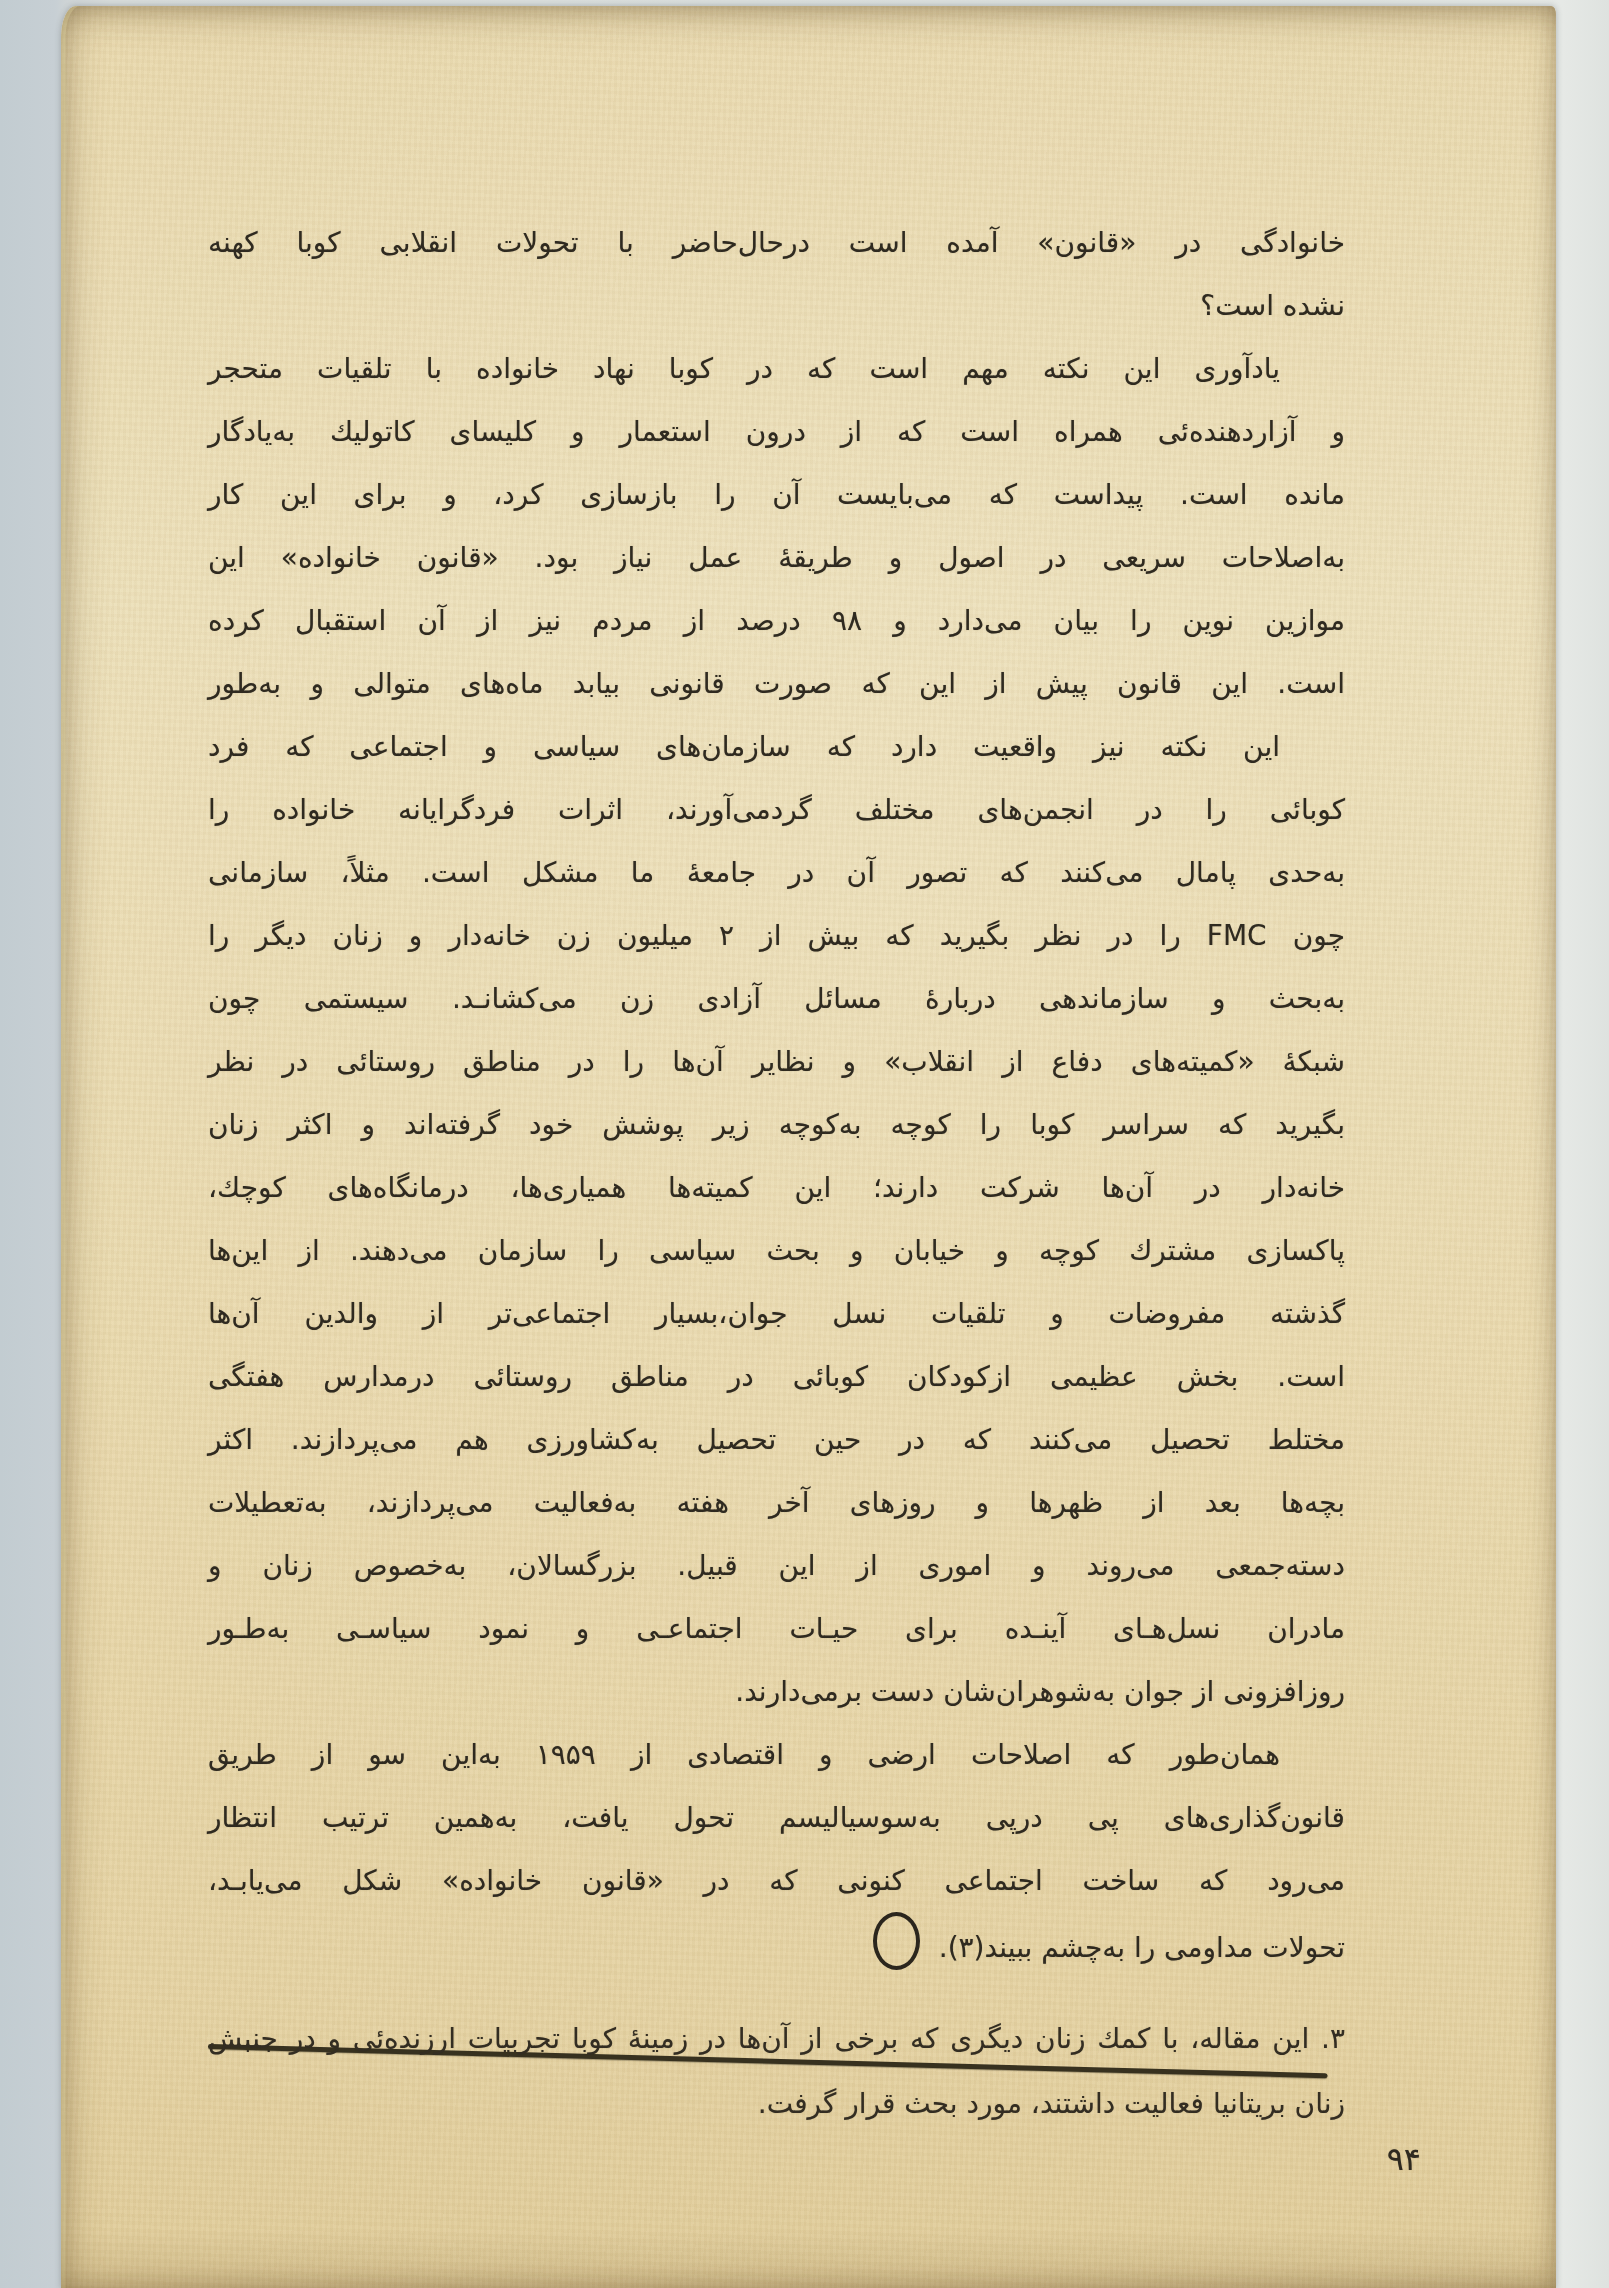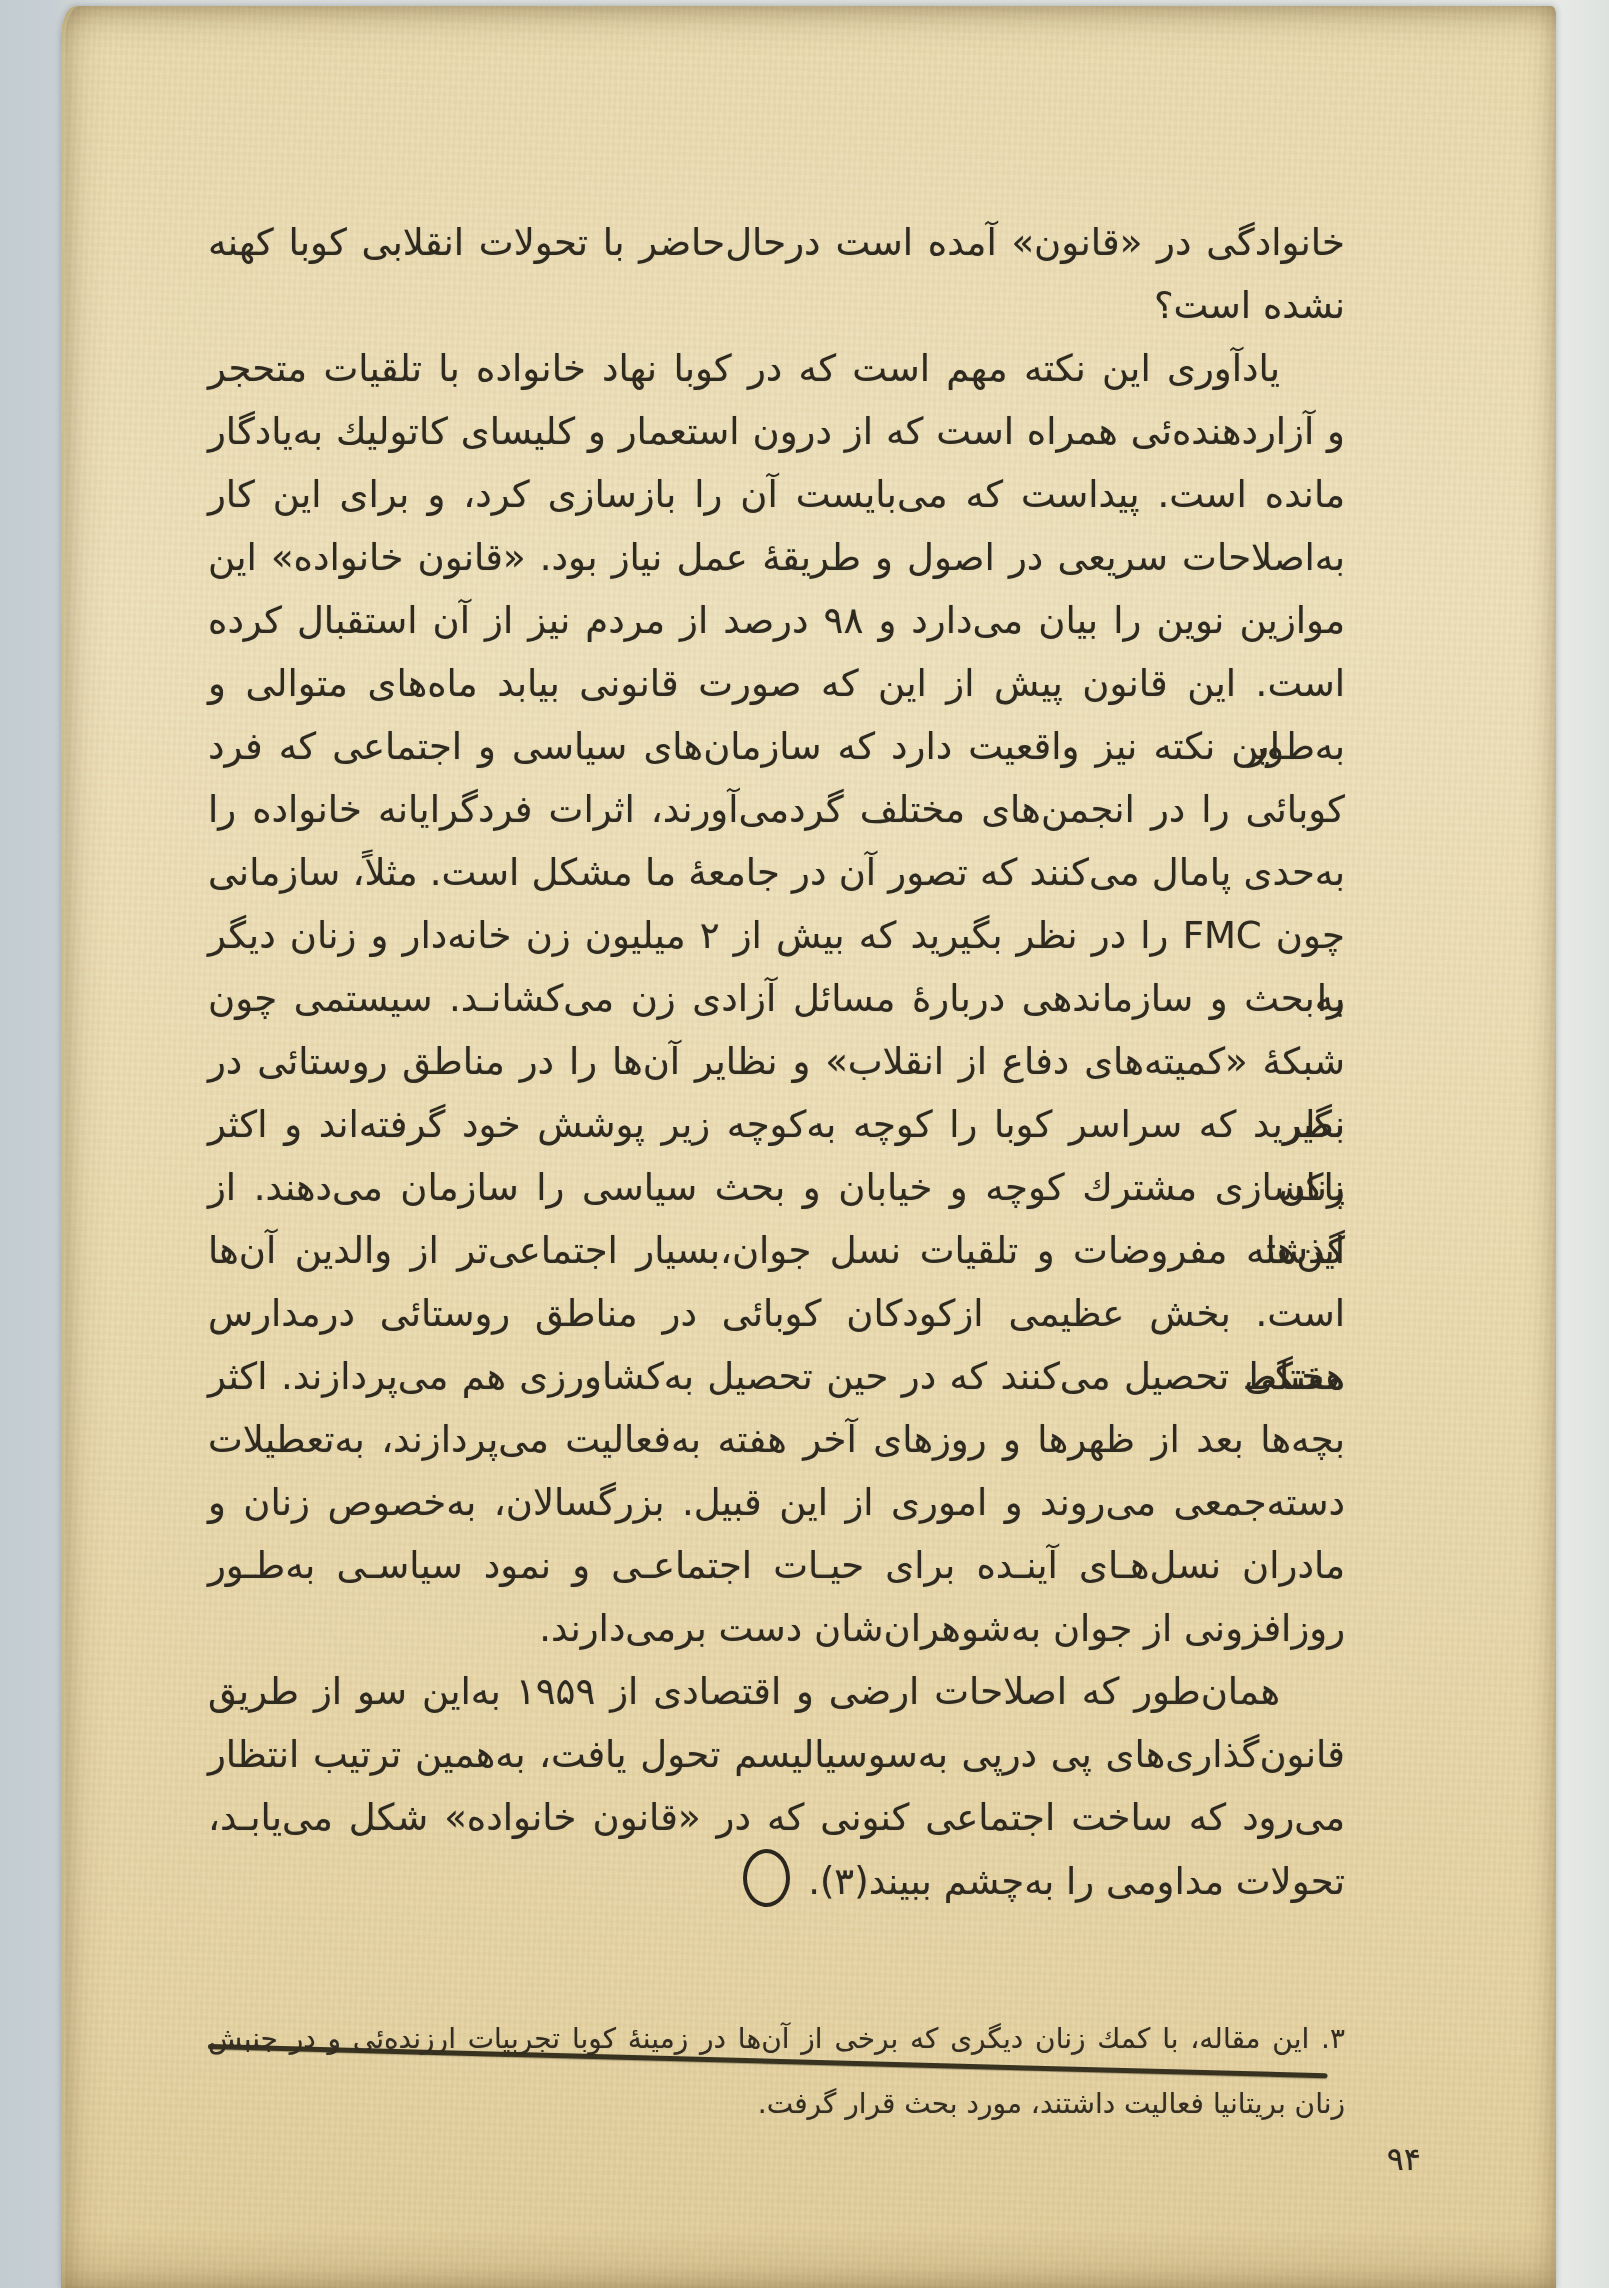--- a/index.html
+++ b/index.html
@@ -24,21 +24,21 @@
       inset 0 -7.4px 24px -11px rgba(96,74,38,.25),
       0 0 6.5px rgba(40,50,60,.30);
   }
   .paper::after{ 
     content:"";position:absolute;left:0;right:0;bottom:0;height:59px;
     background:linear-gradient(180deg,rgba(110,86,42,0) 0%,rgba(110,86,42,.16) 100%);
     pointer-events:none;
   }
   .text-column{
     position:absolute;left:147px;top:205px;width:1137px;
-    direction:rtl;color:#2f2a20;font-size:37px;
+    direction:rtl;color:#2f2a20;font-size:28px;
     text-shadow:0 0 0.9px rgba(47,42,32,.38);
   }
   .paragraph{margin:0;}
   .line{height:63px;line-height:63px;text-align:justify;text-align-last:justify;}
   .line.last{text-align-last:right;}
   .line.first{padding-right:65px;}
   .end-circle{
     display:inline-block;width:39px;height:50px;
     border:4.6px solid #2b261d;border-radius:50%;
     vertical-align:-13px;margin-right:18.5px;margin-left:5.5px;
@@ -81,20 +81,21 @@
         <div class="line">است. این قانون پیش از این که صورت قانونی بیابد ماه‌های متوالی و به‌طور</div>
       </div>
       <div class="paragraph">
         <div class="line first">این نکته نیز واقعیت دارد که سازمان‌های سیاسی و اجتماعی که فرد</div>
         <div class="line">کوبائی را در انجمن‌های مختلف گردمی‌آورند، اثرات فردگرایانه خانواده را</div>
         <div class="line">به‌حدی پامال می‌کنند که تصور آن در جامعهٔ ما مشکل است. مثلاً، سازمانی</div>
         <div class="line">چون FMC را در نظر بگیرید که بیش از ۲ میلیون زن خانه‌دار و زنان دیگر را</div>
         <div class="line">به‌بحث و سازماندهی دربارهٔ مسائل آزادی زن می‌کشانـد. سیستمی چون</div>
         <div class="line">شبکهٔ «کمیته‌های دفاع از انقلاب» و نظایر آن‌ها را در مناطق روستائی در نظر</div>
         <div class="line">بگیرید که سراسر کوبا را کوچه به‌کوچه زیر پوشش خود گرفته‌اند و اکثر زنان</div>
+        <div class="line">خانه‌دار در آن‌ها شرکت دارند؛ این کمیته‌ها همیاری‌ها، درمانگاه‌های کوچك،</div>
         <div class="line">پاکسازی مشترك کوچه و خیابان و بحث سیاسی را سازمان می‌دهند. از این‌ها</div>
         <div class="line">گذشته مفروضات و تلقیات نسل جوان،بسیار اجتماعی‌تر از والدین آن‌ها</div>
         <div class="line">است. بخش عظیمی ازکودکان کوبائی در مناطق روستائی درمدارس هفتگی</div>
         <div class="line">مختلط تحصیل می‌کنند که در حین تحصیل به‌کشاورزی هم می‌پردازند. اکثر</div>
         <div class="line">بچه‌ها بعد از ظهرها و روزهای آخر هفته به‌فعالیت می‌پردازند، به‌تعطیلات</div>
         <div class="line">دسته‌جمعی می‌روند و اموری از این قبیل. بزرگسالان، به‌خصوص زنان و</div>
         <div class="line">مادران نسل‌هـای آینـده برای حیـات اجتماعـی و نمود سیاسـی به‌طـور</div>
         <div class="line last">روزافزونی از جوان به‌شوهران‌شان دست برمی‌دارند.</div>
       </div>
       <div class="paragraph">

